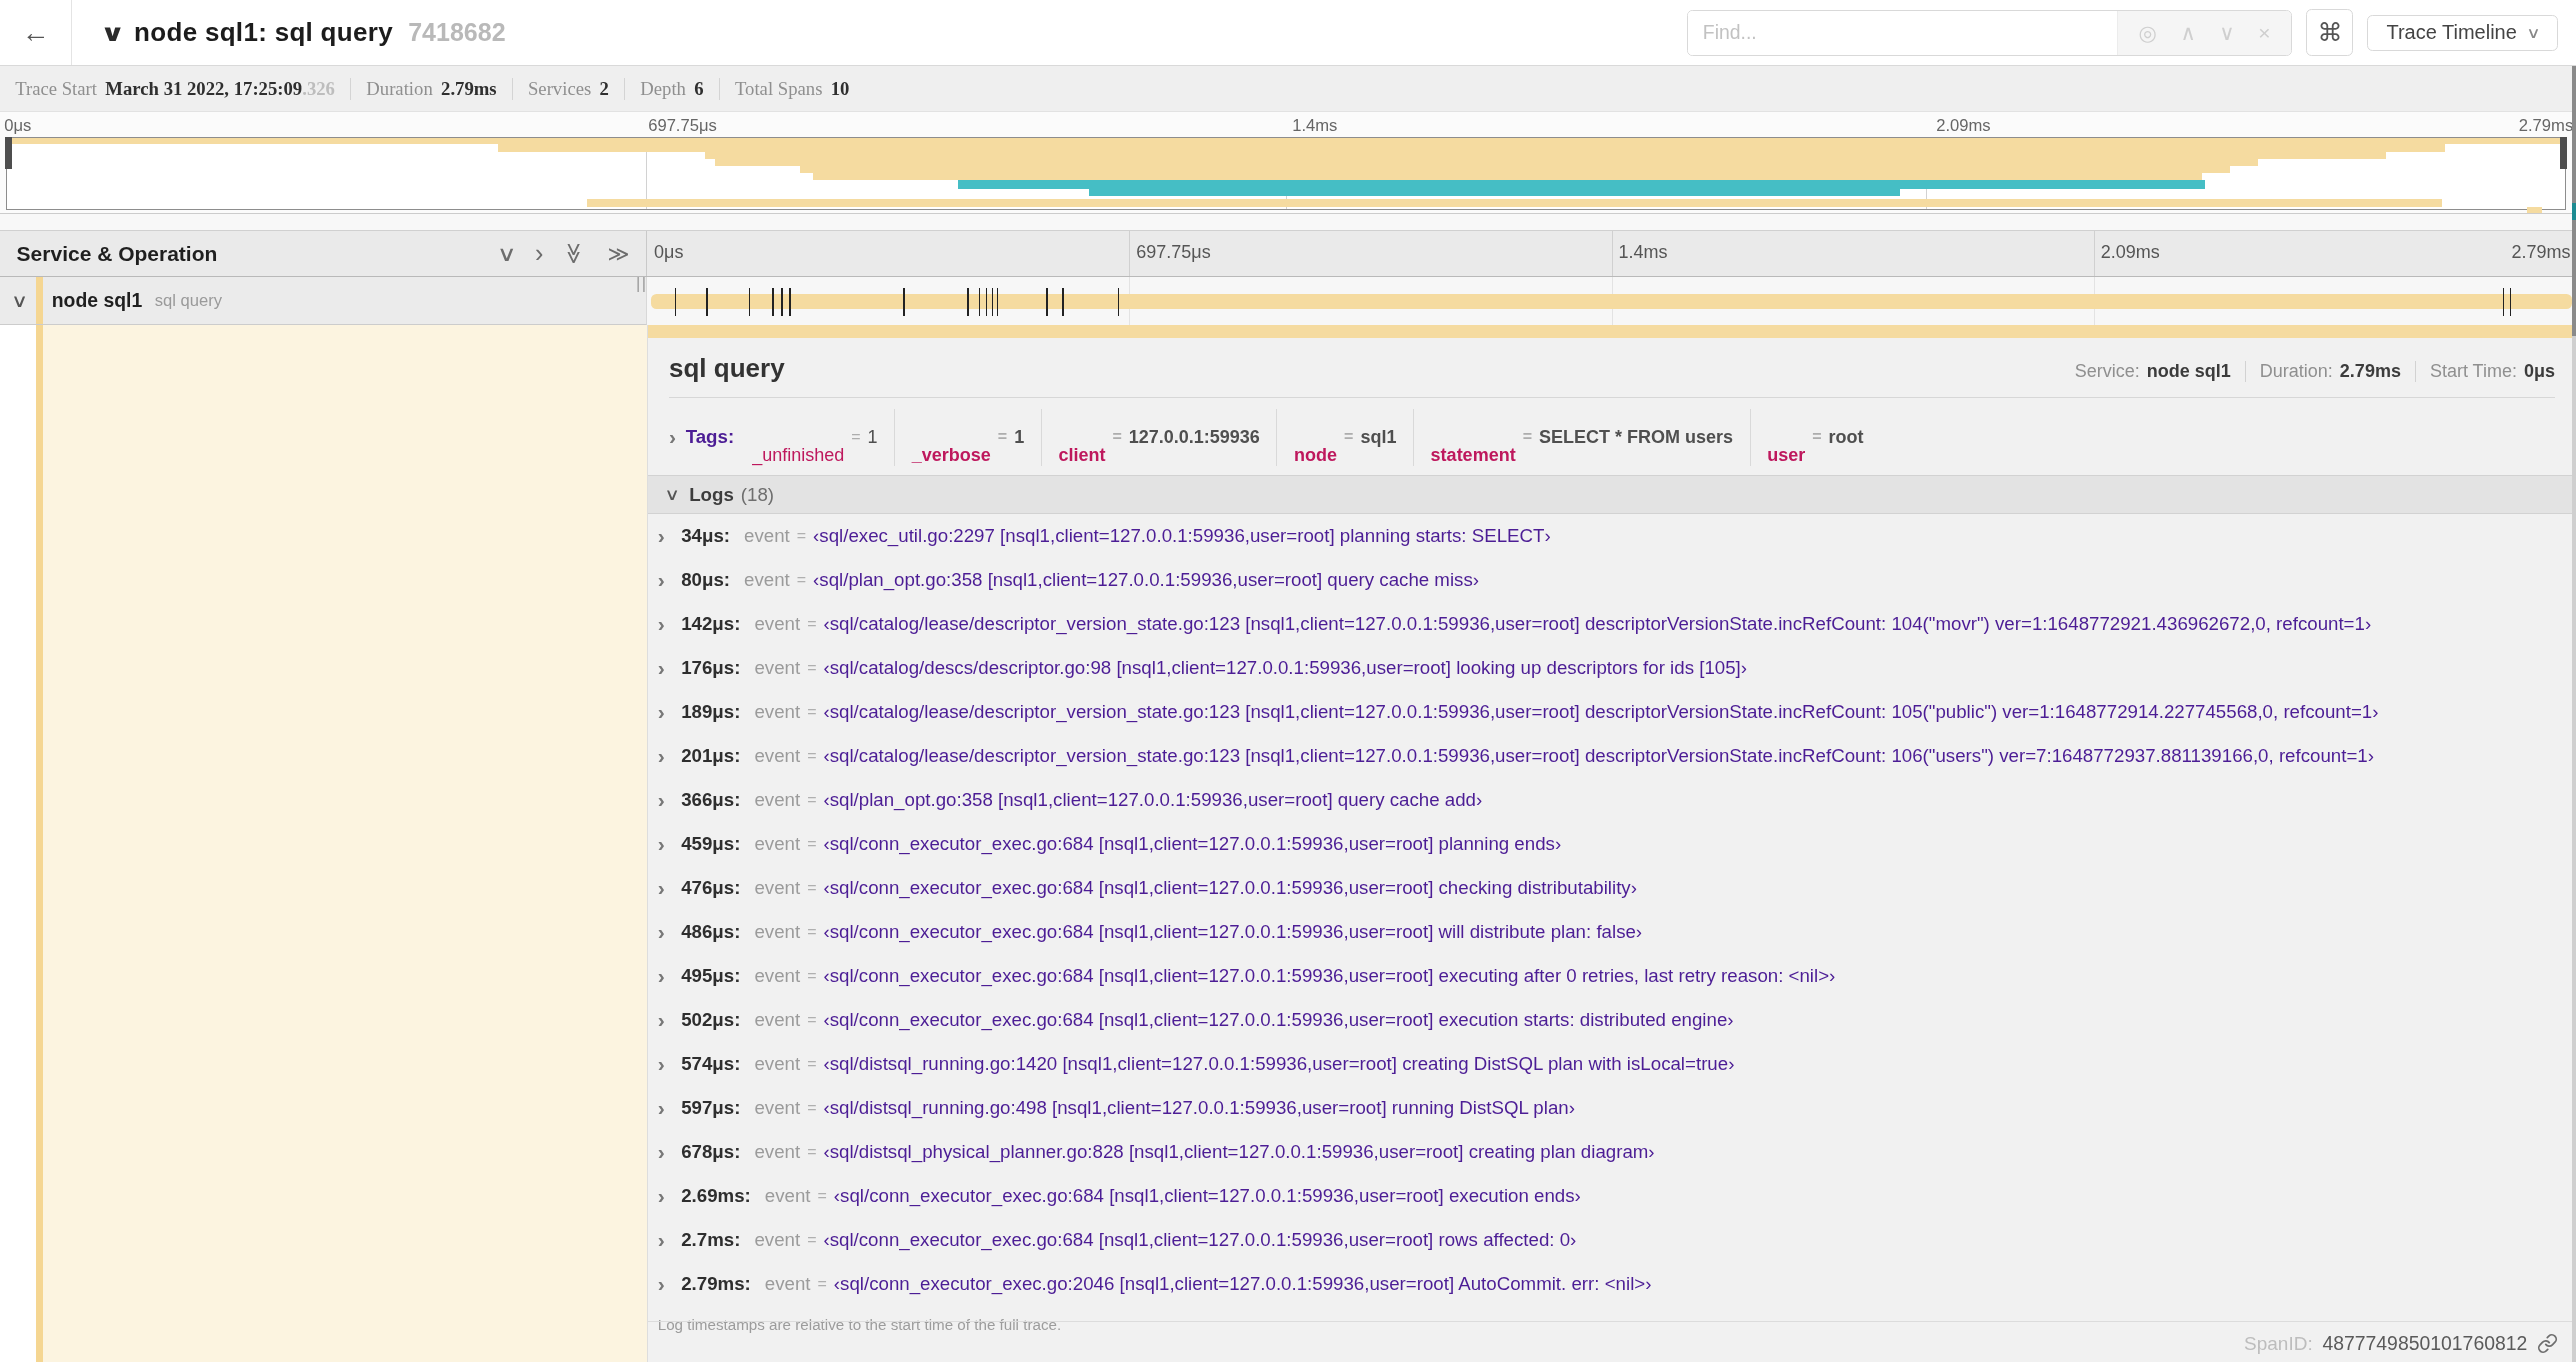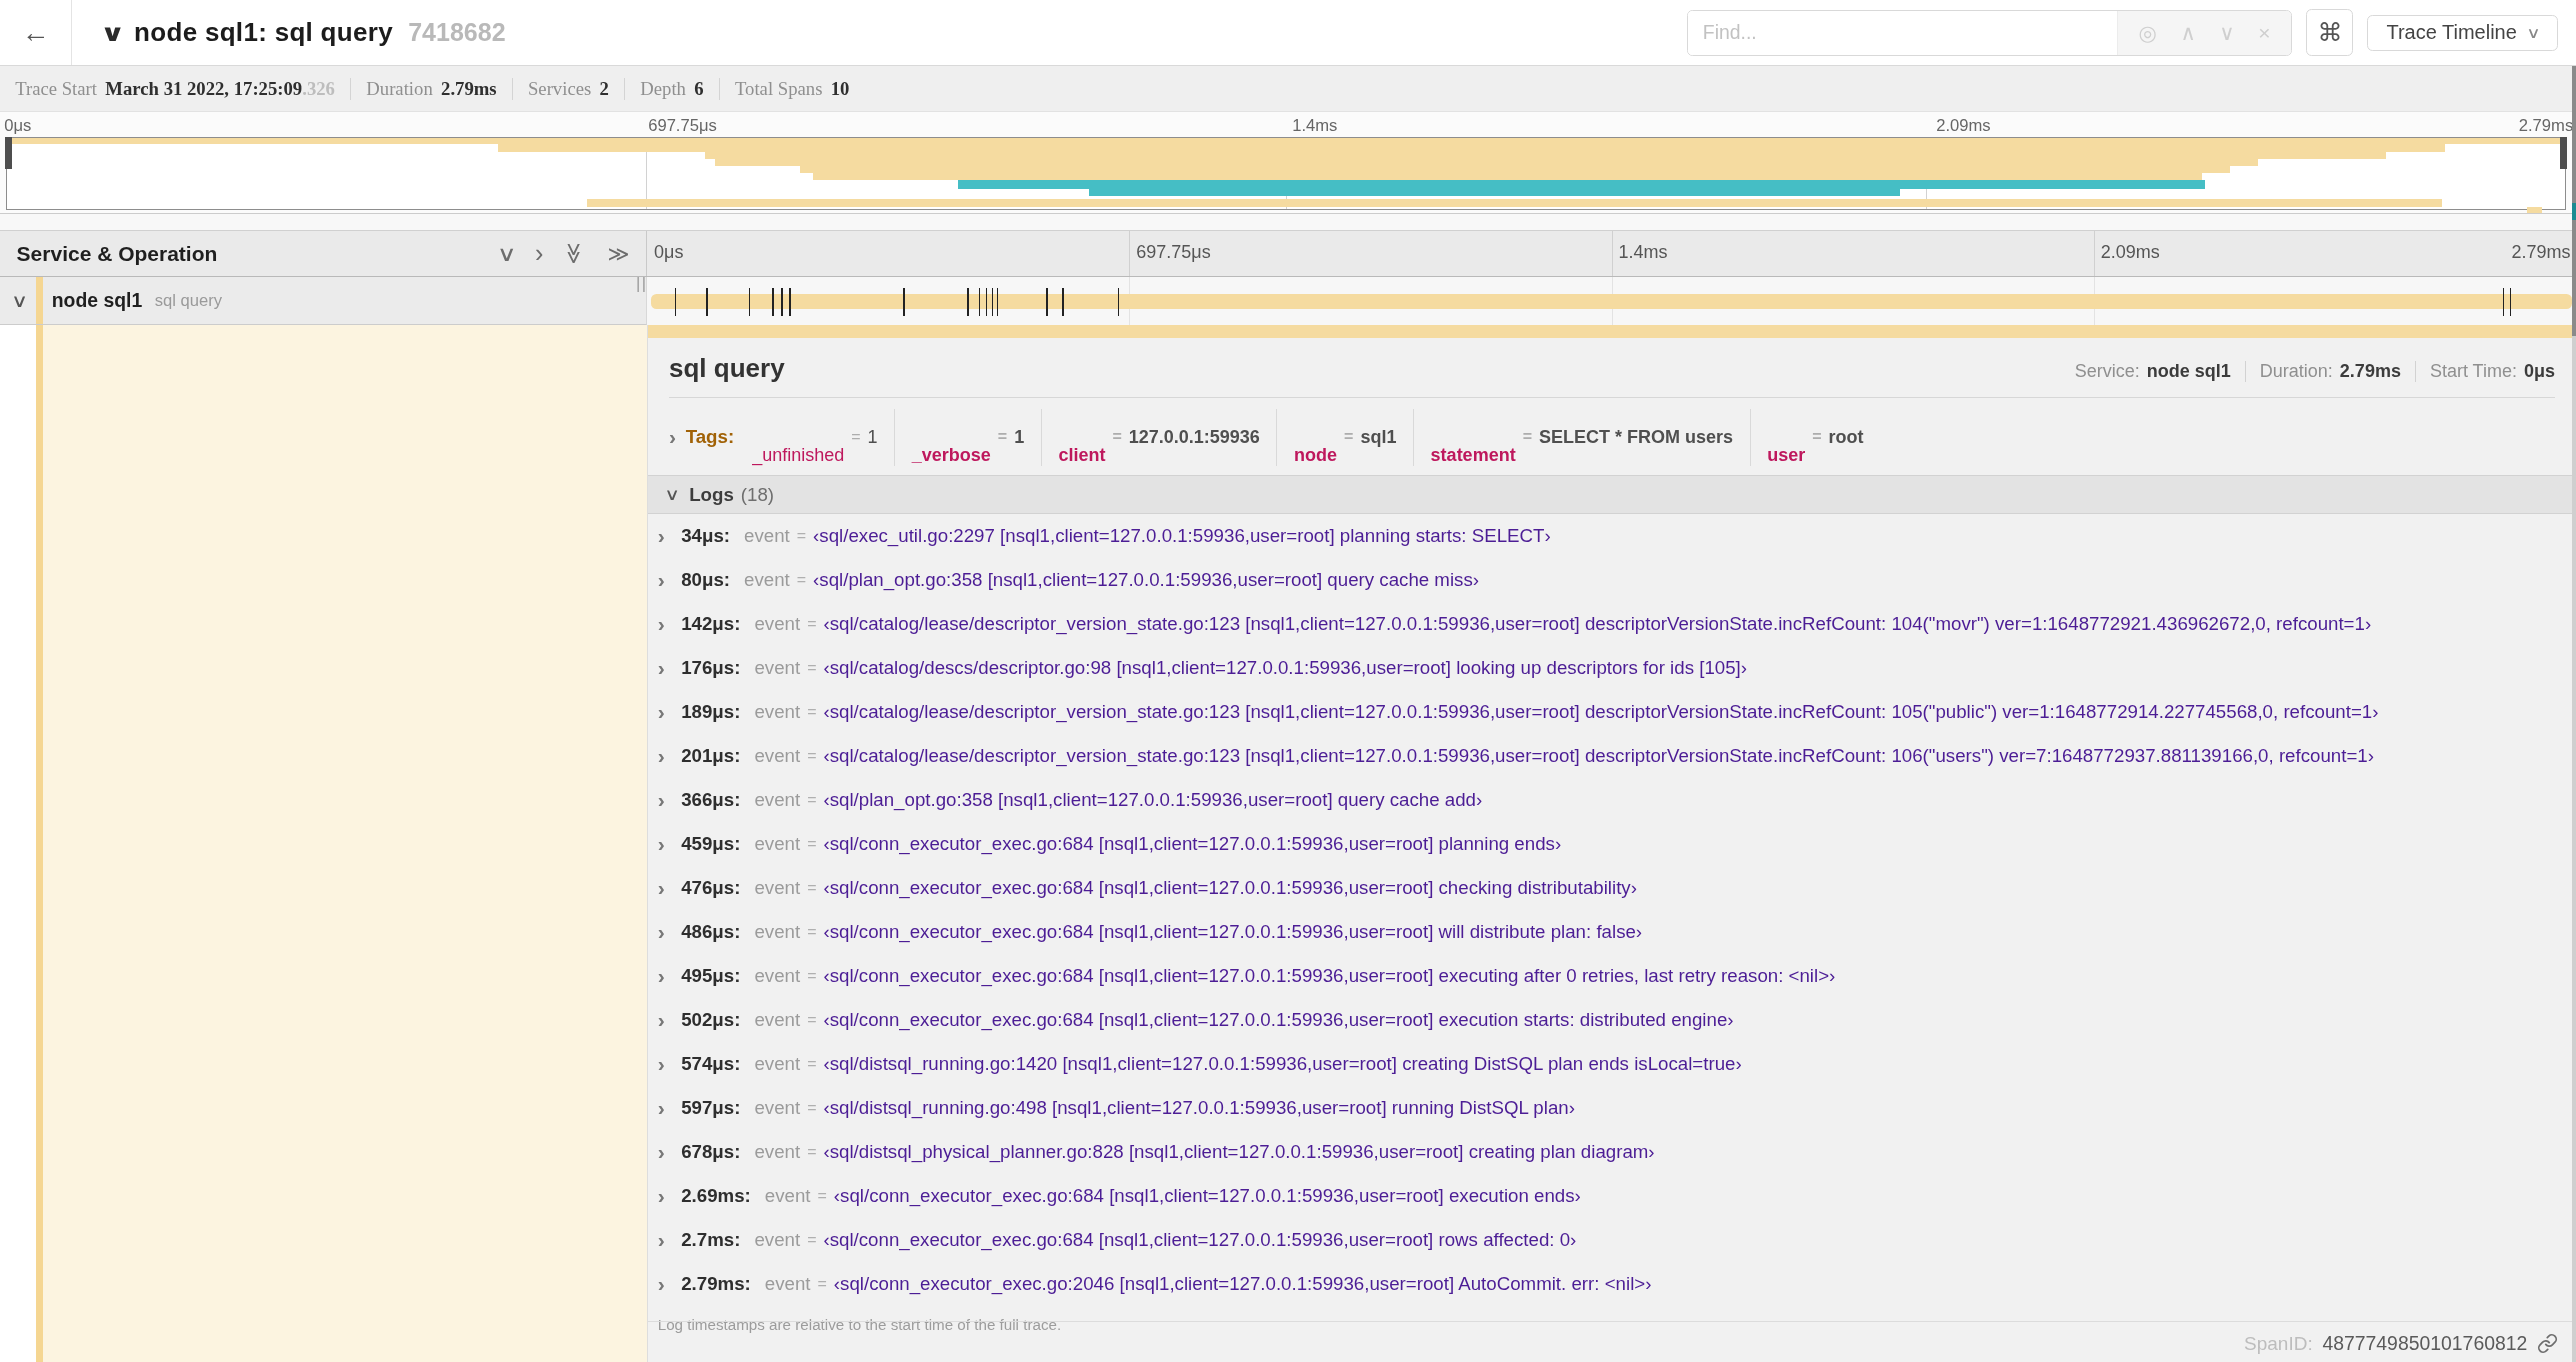--- a/index.html
+++ b/index.html
@@ -90,21 +90,21 @@
   .d-strip { height:13px; }
   .d-head { display:flex; align-items:flex-end; justify-content:space-between; padding:15.2px 21px 12.5px 21px; }
   .d-title { font-size:26px; font-weight:bold; color:#333; }
   .d-meta { display:flex; align-items:center; font-size:18px; padding-bottom:2.8px; }
   .d-meta .m + .m { border-left:1.4px solid #d2d2d2; margin-left:14px; padding-left:14px; }
   .m-label { color:#8f8f8f; margin-right:7px; }
   .m-value { color:#3c3c3c; font-weight:bold; }
   .d-divider { height:0.7px; background:#d7d7d7; margin:0 21px; }
   .tags-row { display:flex; align-items:center; padding:11px 21px 9.7px 21px; cursor:pointer; }
   .tr-chev { font-size:21px; color:#777; margin-right:9.7px; font-weight:bold; }
-  .tr-label { font-size:18.7px; font-weight:bold; color:#a16207; margin-right:18px; }
+  .tr-label { font-size:18.7px; font-weight:bold; color:#4c1d95; margin-right:18px; }
   #tags-list { display:flex; align-items:center; }
   .tag { display:flex; align-items:center; font-size:18px; }
   .tag + .tag { border-left:1.4px solid #d9d9d9; margin-left:16.6px; padding-left:16.6px;font-weight:bold; }
   .tag .k { color:#be185d;margin-top:36px; }
   .tag .eq { color:#adadad; margin:0 7px; font-size:16px; }
   .tag .v { color:#4f4f4f; }
   .logs-header { height:39px; background:#e3e3e3; border:0.7px solid #d2d2d2; border-left:none; border-right:none;
     display:flex; align-items:center; padding:0 18px; cursor:pointer; }
   .lh-chev { font-size:16.6px; color:#555; margin-right:11px; transform:scaleX(1.3); }
   .lh-label { font-size:18.7px; font-weight:bold; color:#3d3d3d; margin-right:7px; }
@@ -423,21 +423,21 @@
             <span class="lr-t">502μs:</span>
             <span class="lr-k">event</span>
             <span class="lr-eq">=</span>
             <span class="lr-v">‹sql/conn_executor_exec.go:684 [nsql1,client=127.0.0.1:59936,user=root] execution starts: distributed engine›</span>
           </div>
           <div class="log-row">
             <span class="lr-chev">›</span>
             <span class="lr-t">574μs:</span>
             <span class="lr-k">event</span>
             <span class="lr-eq">=</span>
-            <span class="lr-v">‹sql/distsql_running.go:1420 [nsql1,client=127.0.0.1:59936,user=root] creating DistSQL plan ends isLocal=true›</span>
+            <span class="lr-v">‹sql/distsql_running.go:1420 [nsql1,client=127.0.0.1:59936,user=root] creating DistSQL plan with isLocal=true›</span>
           </div>
           <div class="log-row">
             <span class="lr-chev">›</span>
             <span class="lr-t">597μs:</span>
             <span class="lr-k">event</span>
             <span class="lr-eq">=</span>
             <span class="lr-v">‹sql/distsql_running.go:498 [nsql1,client=127.0.0.1:59936,user=root] running DistSQL plan›</span>
           </div>
           <div class="log-row">
             <span class="lr-chev">›</span>

